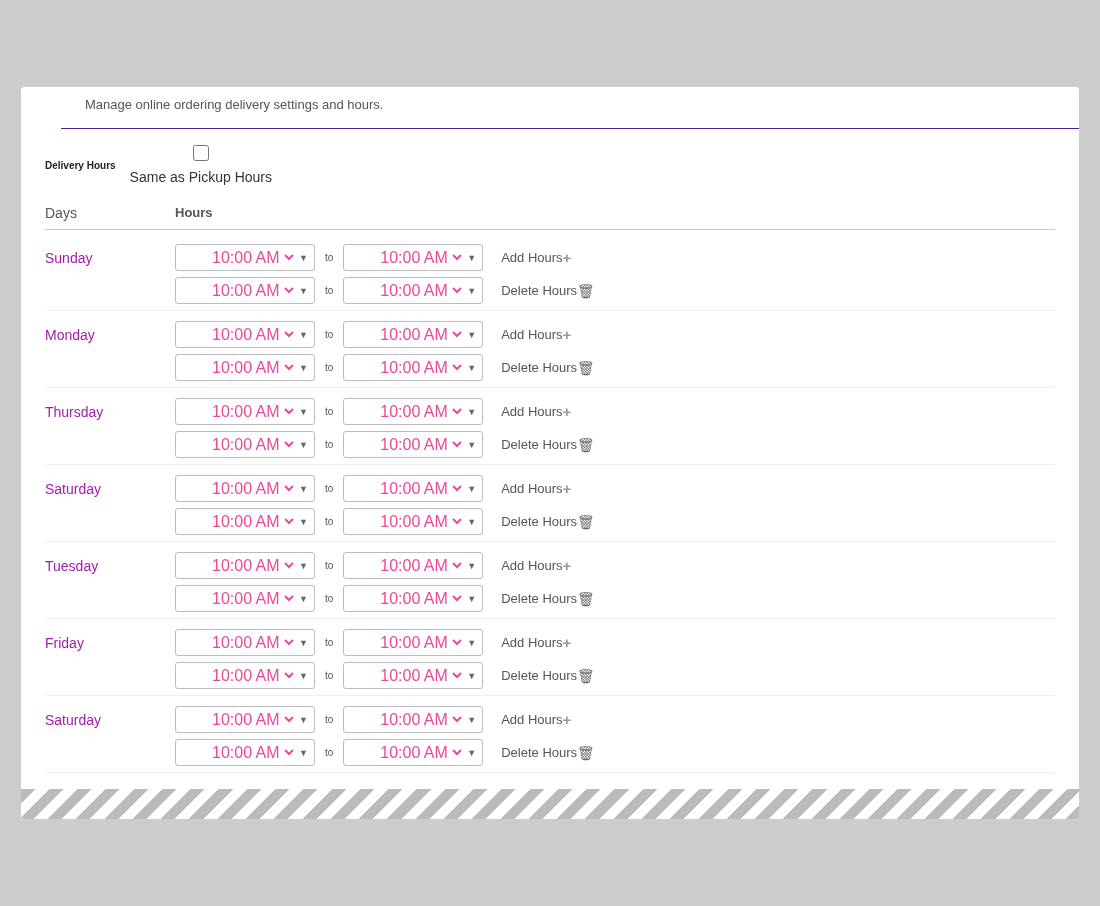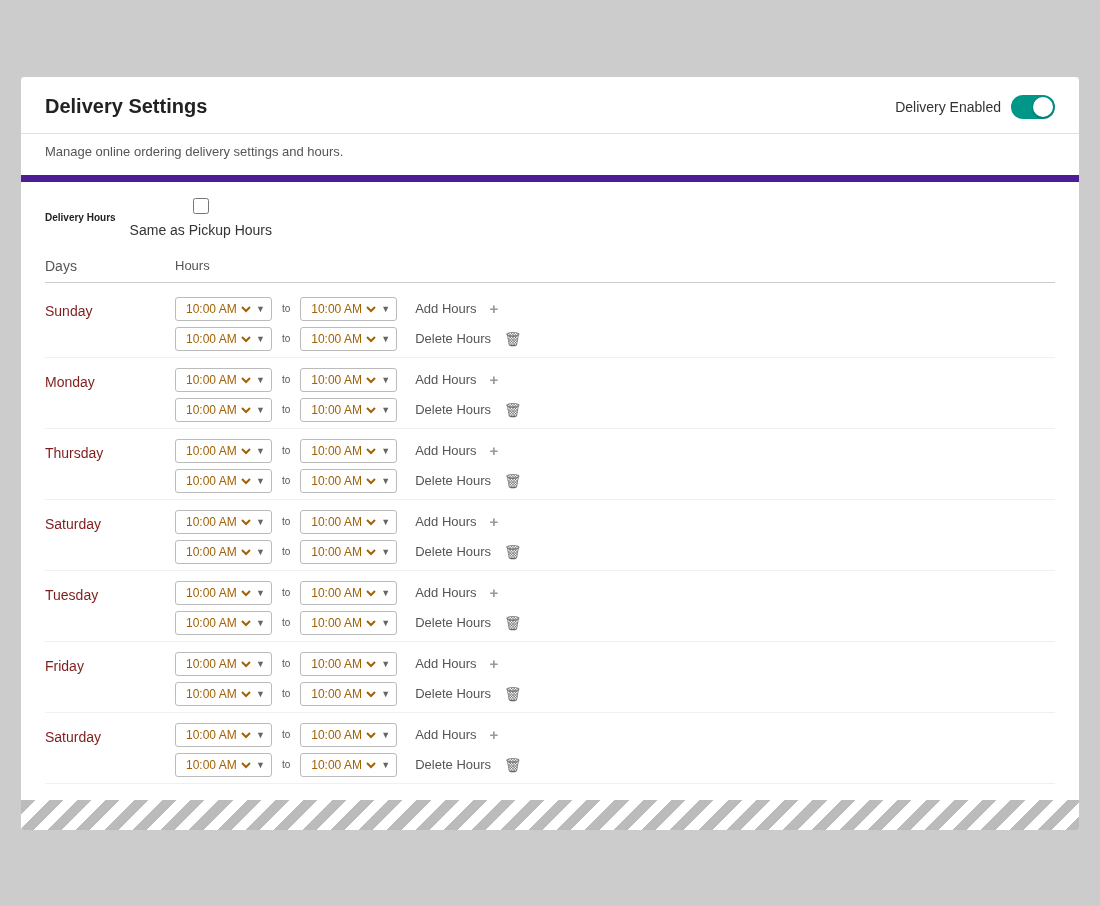--- a/index.html
+++ b/index.html
@@ -60,21 +60,22 @@
       width: 20px;
       height: 20px;
       background: #fff;
       border-radius: 50%;
       box-shadow: 0 1px 3px rgba(0,0,0,0.3);
     }
     .subtitle {
       padding: 10px 12px 16px 24px;
       font-size: 13px;
       color: #555;
-      border-bottom: 7px solid #4c1d95;
+      border-bottom: 1px solid #4c1d95;
+      margin-left: 40px;
     }
     .content {
       padding: 16px 24px;
     }
     .delivery-hours-header {
       display: flex;
       align-items: center;
       gap: 14px;
       margin-bottom: 16px;
     }
@@ -108,32 +109,32 @@
     }
     .col-days-header {
       width: 130px;
       font-size: 14px;
       color: #555;
       font-weight: normal;
     }
     .col-hours-header {
       font-size: 13px;
       color: #555;
-      font-weight: normal;
+      font-weight: bold;
     }
     .day-row {
       display: flex;
       align-items: flex-start;
       padding: 10px 0 6px 0;
       border-bottom: 1px solid #f0f0f0;
     }
     .day-name {
       width: 130px;
       font-size: 14px;
-      color: #7f1d1d;
+      color: #a21caf;
       padding-top: 6px;
     }
     .hours-column {
       flex: 1;
       display: flex;
       flex-direction: column;
       gap: 6px;
     }
     .hours-row {
       display: flex;
@@ -141,21 +142,21 @@
       gap: 6px;
     }
     .to-label {
       font-size: 10px;
       color: #555;
       padding: 0 4px;
     }
     .action-btn {
       display: flex;
       align-items: center;
-      gap: 13px;
+      gap: 0;
       background: none;
       border: none;
       cursor: pointer;
       font-size: 13px;
       color: #555;
       white-space: nowrap;
       margin-left: 12px;
     }
     .add-icon {
       font-size: 15px;
@@ -186,48 +187,37 @@
       background: #fff;
       padding: 3px 6px;
       font-size: 12px;
       color: #333;
       min-width: 95px;
     }
     .time-dropdown select {
       border: none;
       outline: none;
       background: transparent;
-      font-size: 12px;
-      color: #a16207;
+      font-size: 16px;
+      color: #ec4899;
       cursor: pointer;
       flex: 1;
+      margin-left: 26px;
     }
     .chevron-down {
       font-size: 9px;
       color: #666;
       margin-left: 2px;
     }
   </style>
 </head>
 <body>
 
 <div class="page-container">
 
-  <div class="header">
-    <span class="page-title">Delivery Settings</span>
-    <div class="delivery-enabled-section">
-      <span class="delivery-enabled-label">Delivery Enabled</span>
-      <label class="toggle-switch">
-
-        <div class="toggle-track">
-          <div class="toggle-thumb"></div>
-        </div>
-      </label>
-    </div>
-  </div>
 
   <div class="subtitle">Manage online ordering delivery settings and hours.</div>
 
   <div class="content">
 
     <div class="delivery-hours-header">
       <span class="delivery-hours-title">Delivery Hours</span>
       <div class="checkbox-group">
         <input type="checkbox" style="">
         <span class="checkbox-label">Same as Pickup Hours</span>

